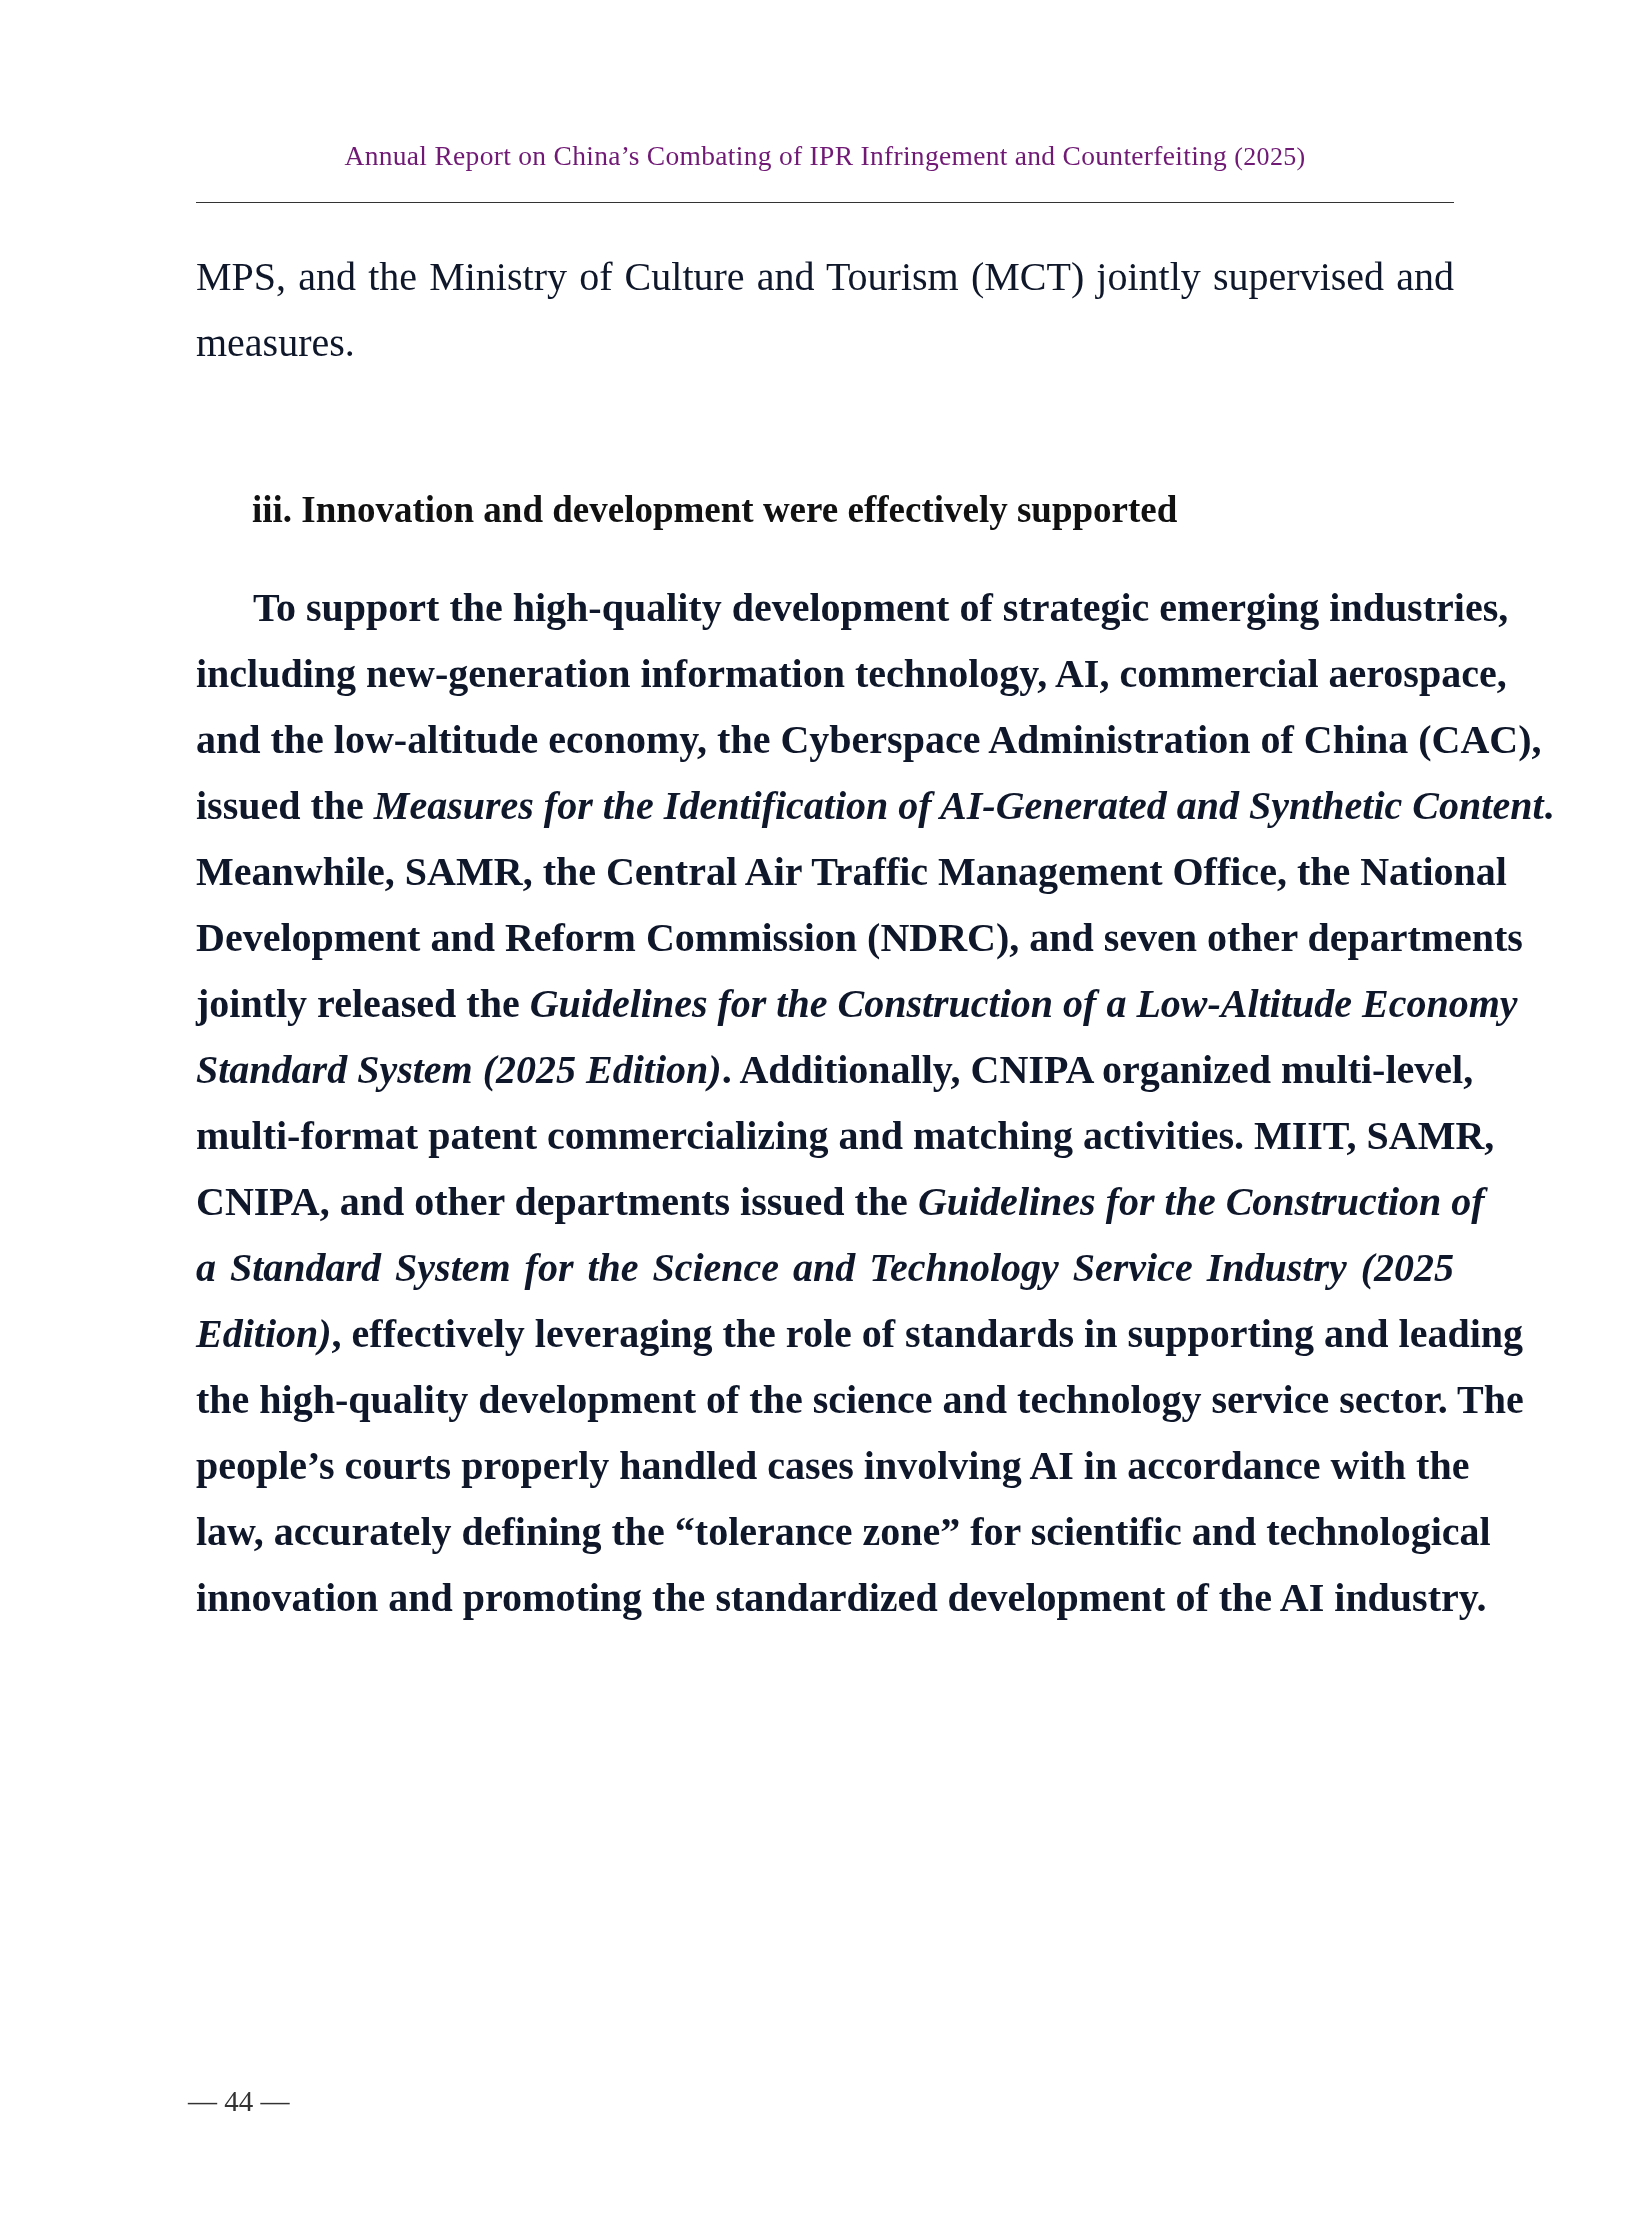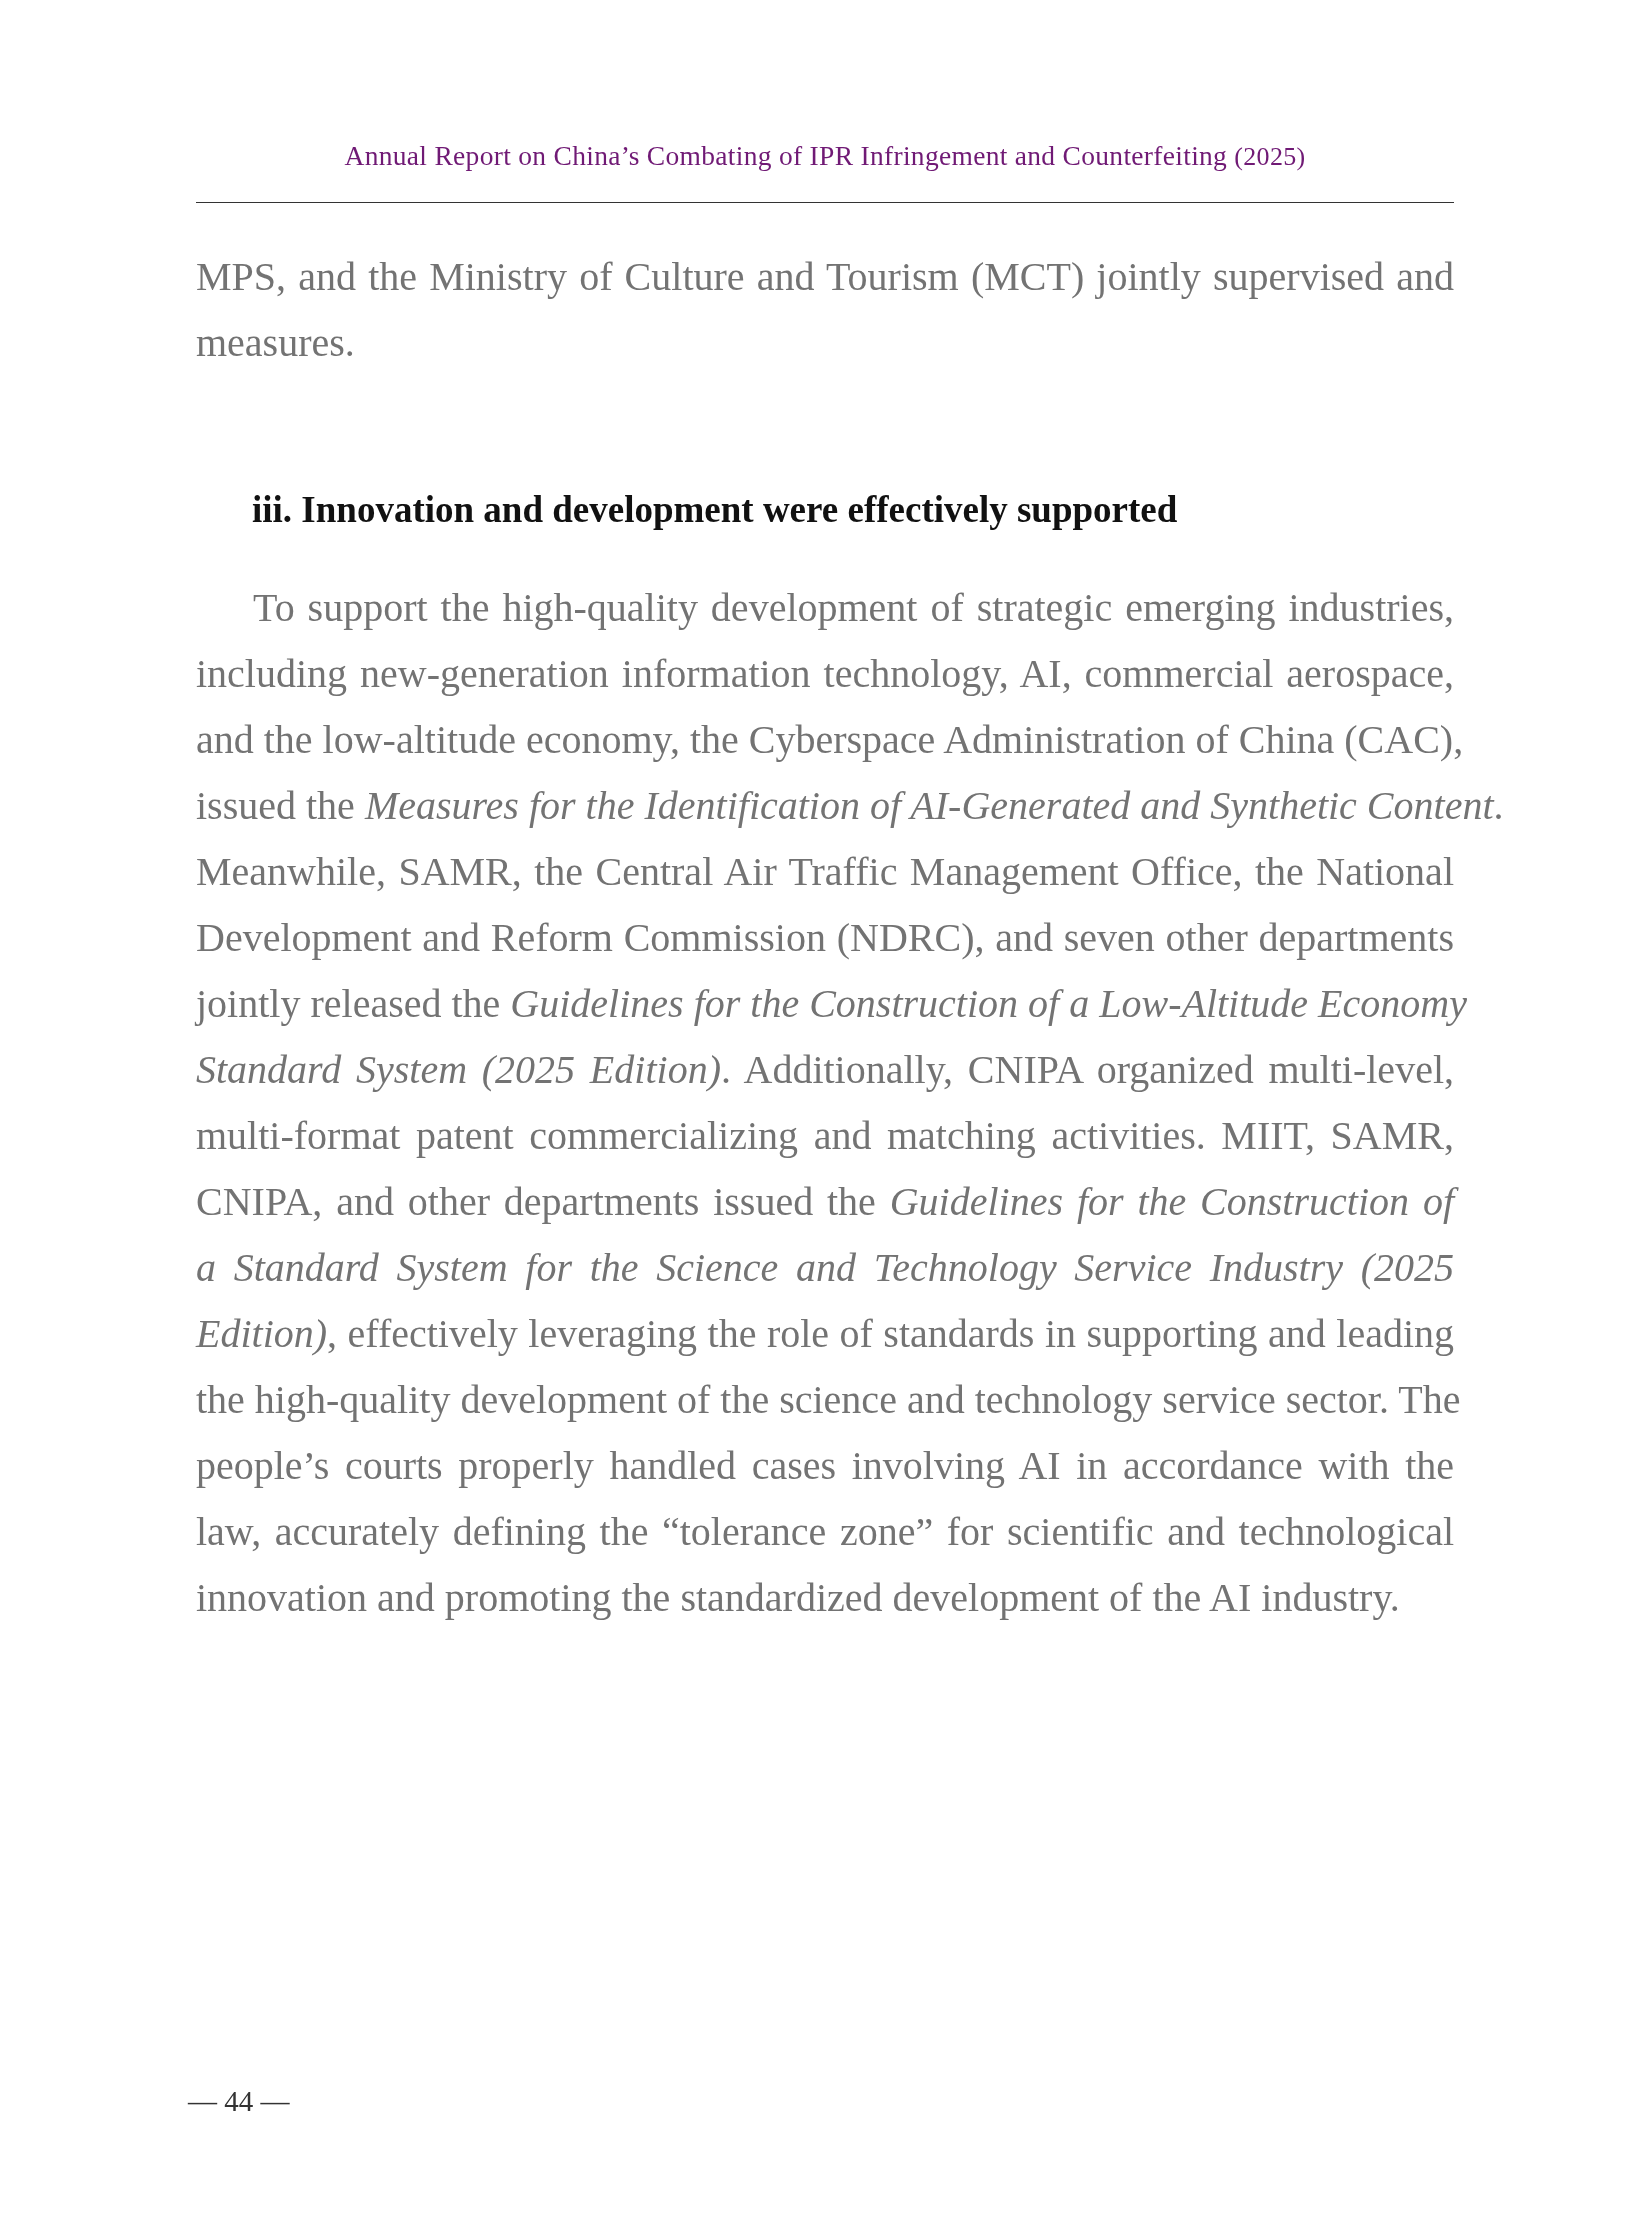--- a/index.html
+++ b/index.html
@@ -10,35 +10,35 @@
     text-align: center; font-family: "Liberation Serif", serif;
     font-size: 27.5px; color: #701a75; letter-spacing: 0.3px;
   }
   .running-header .year { font-size: 26px; }
   .header-rule {
     position: absolute; left: 196px; width: 1258px; top: 202px;
     height: 0; border-top: 1.7px solid #333;
   }
   .body-text {
     position: absolute; left: 196px; width: 1258px;
-    font-family: "Liberation Serif", serif; font-size: 40px; color: #737373;
+    font-family: "Liberation Serif", serif; font-size: 40px; color: #0f172a;
   }
   .line {
     display: block; height: 66px; line-height: 66px;
     text-align: justify; text-align-last: justify; white-space: nowrap;
   }
   .line.last { text-align-last: left; }
   .line.indent { padding-left: 57px; }
   .block1 { top: 244px; }
   .section-heading {
     position: absolute; left: 252px; top: 484px;
     font-family: "Liberation Serif", serif; font-weight: bold;
     font-size: 37px; color: #111; line-height: 52px; white-space: nowrap;
   }
-  .block2 { top: 575px; }
+  .block2 { top: 575px; font-weight: bold; }
   i, .it { font-style: italic; }
   .page-number {
     position: absolute; left: 188px; top: 2081px;
     font-family: "Liberation Serif", serif; font-size: 29px; color: #333;
     white-space: nowrap; line-height: 40px;
   }
 </style>
 </head>
 <body>
 

